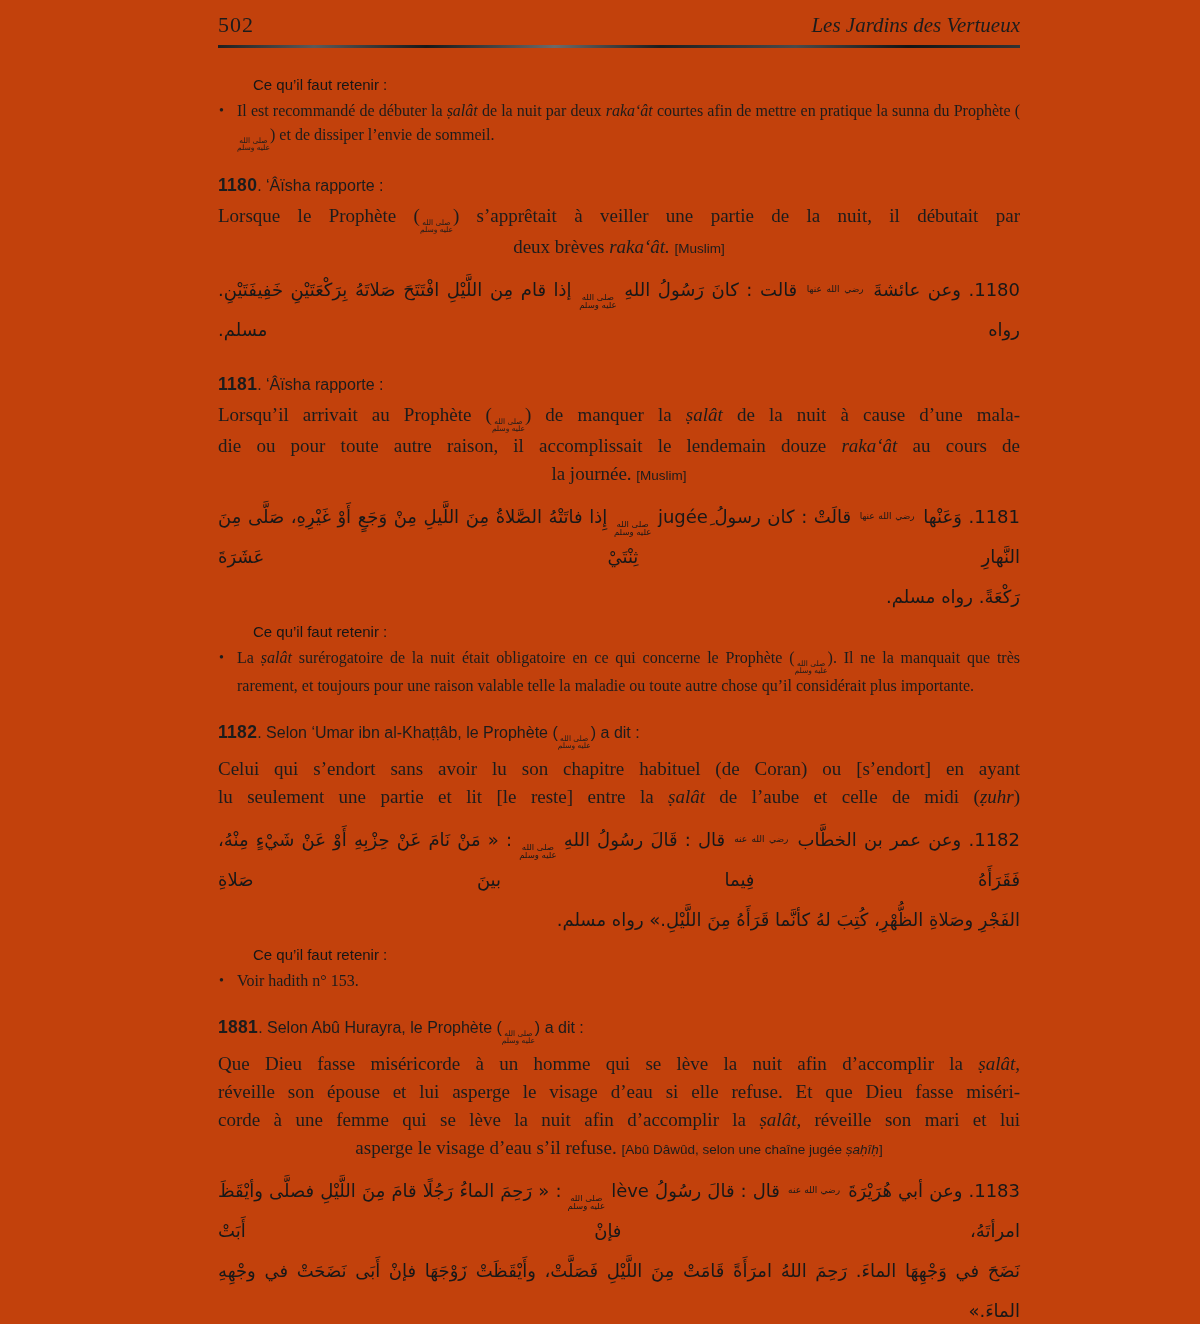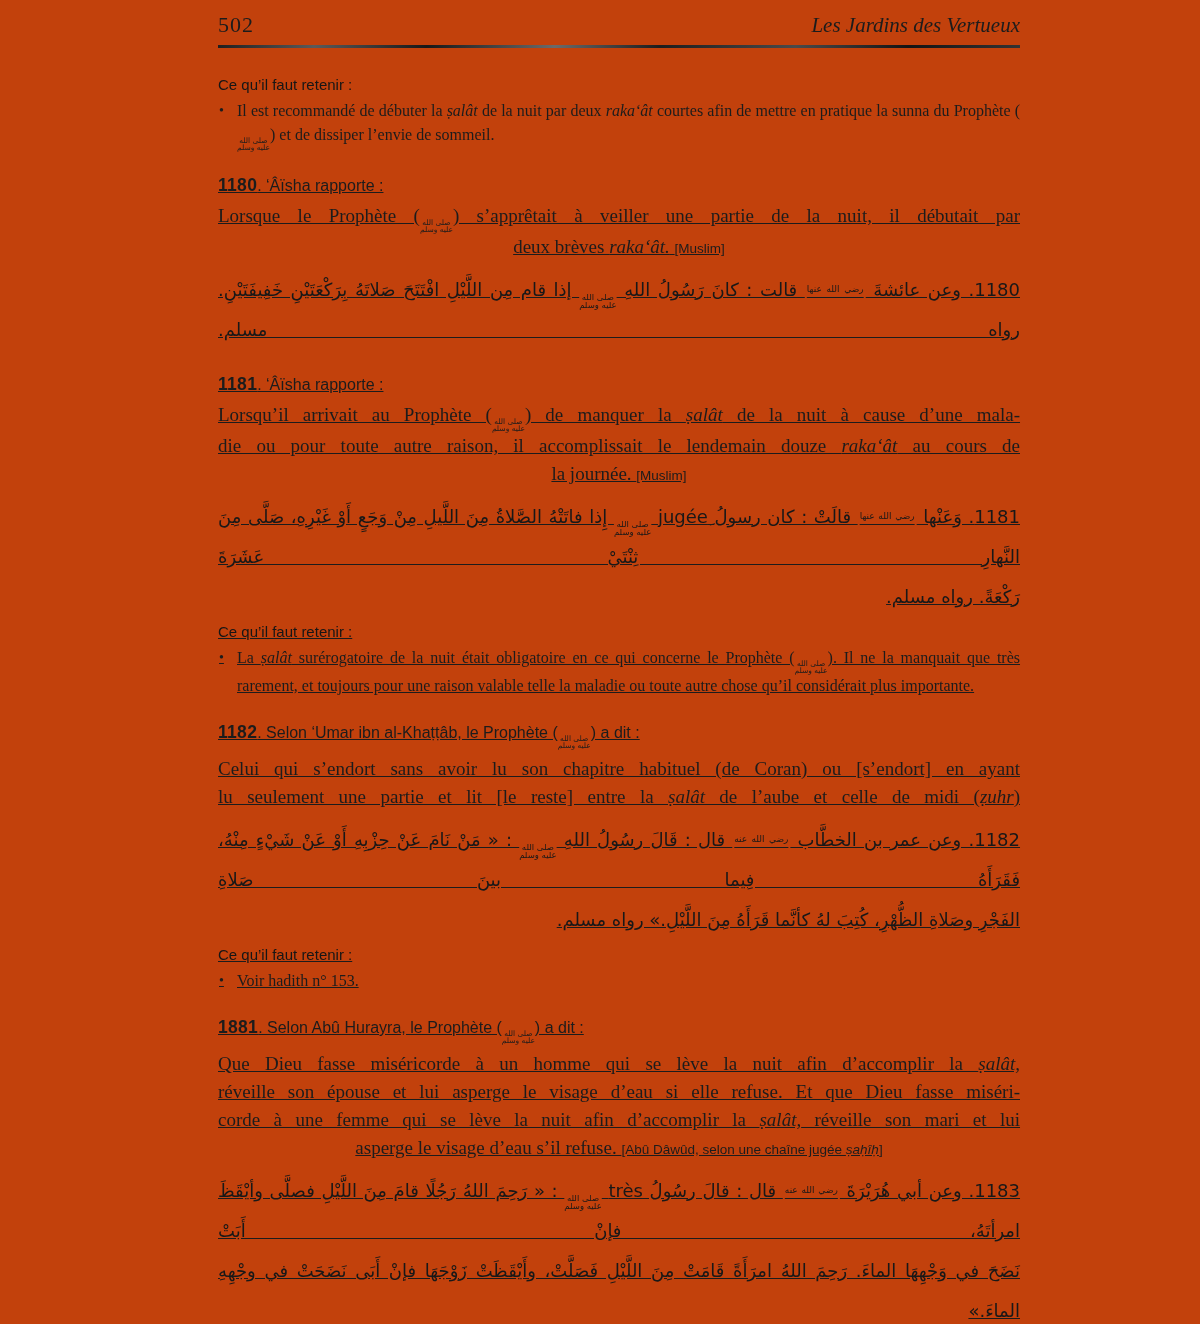--- a/index.html
+++ b/index.html
@@ -12,28 +12,28 @@
 
   
   .pagehead { display:flex; justify-content:space-between; align-items:baseline; padding-top:12px; }
   .pagenum { font:400 22px "Liberation Serif","DejaVu Serif",serif; letter-spacing:1px; }
   .booktitle { font:italic 21px "Liberation Serif","DejaVu Serif",serif; }
   .rule { height:3px; margin-top:7px;
     background:linear-gradient(90deg,#1f1f1f 0%,#5a5a5a 12%,#181818 26%,#6a6a6a 42%,#1d1d1d 55%,#4a4a4a 72%,#141414 86%,#333 100%);
   }
 
   
-  .retenir-label { margin-top:28px; font:15px "Liberation Sans",sans-serif; color:#161616; }
+  .retenir-label { margin-top:28px; font:15px "Liberation Sans",sans-serif; color:#161616;margin-left:35px; }
   .section .retenir-label { margin-top:6px; }
   .bullet { display:flex; margin-top:6px; font:16px "Liberation Serif","DejaVu Serif",serif; line-height:24px; }
   .bullet .dot { flex:0 0 18px; font-size:14px; line-height:24px; padding-left:1px; }
   .bullet .btxt { flex:1; text-align:justify; }
 
   
-  .section { margin-top:24px;text-decoration:underline; }
+  .section { margin-top:24px; }
   .hd { margin:0; font:16px "Liberation Sans",sans-serif; font-weight:400; }
   .hd .bd { font-weight:700; font-size:17.5px; letter-spacing:.3px; }
   .body { margin-top:6px; font:19px "Liberation Serif","DejaVu Serif",serif; }
   .line { line-height:28px; }
   .line.j { text-align:justify; text-align-last:justify; }
   .line.l { text-align:center; }
 
   .it { font-style:italic; }
   .src { font:13.5px "Liberation Sans",sans-serif; }
   .src.it { font-style:italic; }
@@ -146,23 +146,23 @@
               <span>صلى الله</span>
               <span>عليه وسلم</span>
             </span><span>) a dit :</span></h2>
           <div class="body">
             <div class="line j"><span>Que Dieu fasse miséricorde à un homme qui se lève la nuit afin d’accomplir la </span><span class="it">ṣalât,</span></div>
             <div class="line j"><span>réveille son épouse et lui asperge le visage d’eau si elle refuse. Et que Dieu fasse miséri-</span></div>
             <div class="line j"><span>corde à une femme qui se lève la nuit afin d’accomplir la </span><span class="it">ṣalât,</span><span> réveille son mari et lui</span></div>
             <div class="line l"><span>asperge le visage d’eau s’il refuse. </span><span class="src">[Abû Dâwûd, selon une chaîne jugée </span><span class="it src">ṣaḥîḥ</span><span class="src">]</span></div>
           </div>
           <div class="arabic" dir="rtl">
-            <div class="ar-line j"><span>1183. وعن أبي هُرَيْرَةَ </span><span class="rda">رضي الله عنه</span><span> قال : قالَ رسُولُ très </span><span class="saw lg">
+            <div class="ar-line j"><span>1183. وعن أبي هُرَيْرَةَ </span><span class="rda">رضي الله عنه</span><span> قال : قالَ رسُولُ lève </span><span class="saw lg">
                 <span>صلى الله</span>
                 <span>عليه وسلم</span>
-              </span><span> : « رَحِمَ اللهُ رَجُلًا قامَ مِنَ اللَّيْلِ فصلَّى وأيْقَظَ امرأتَهُ، فإنْ أَبَتْ</span></div>
+              </span><span> : « رَحِمَ الماءُ رَجُلًا قامَ مِنَ اللَّيْلِ فصلَّى وأيْقَظَ امرأتَهُ، فإنْ أَبَتْ</span></div>
             <div class="ar-line j"><span>نَضَحَ في وَجْهِهَا الماءَ. رَحِمَ اللهُ امرَأَةً قَامَتْ مِنَ اللَّيْلِ فَصَلَّتْ، وأَيْقَظَتْ زَوْجَهَا فإنْ أَبَى نَضَحَتْ في وجْهِهِ الماءَ.»</span></div>
           </div>
         </section>
       </main>
 
   </div>
 </div>
 
 </body></html>

